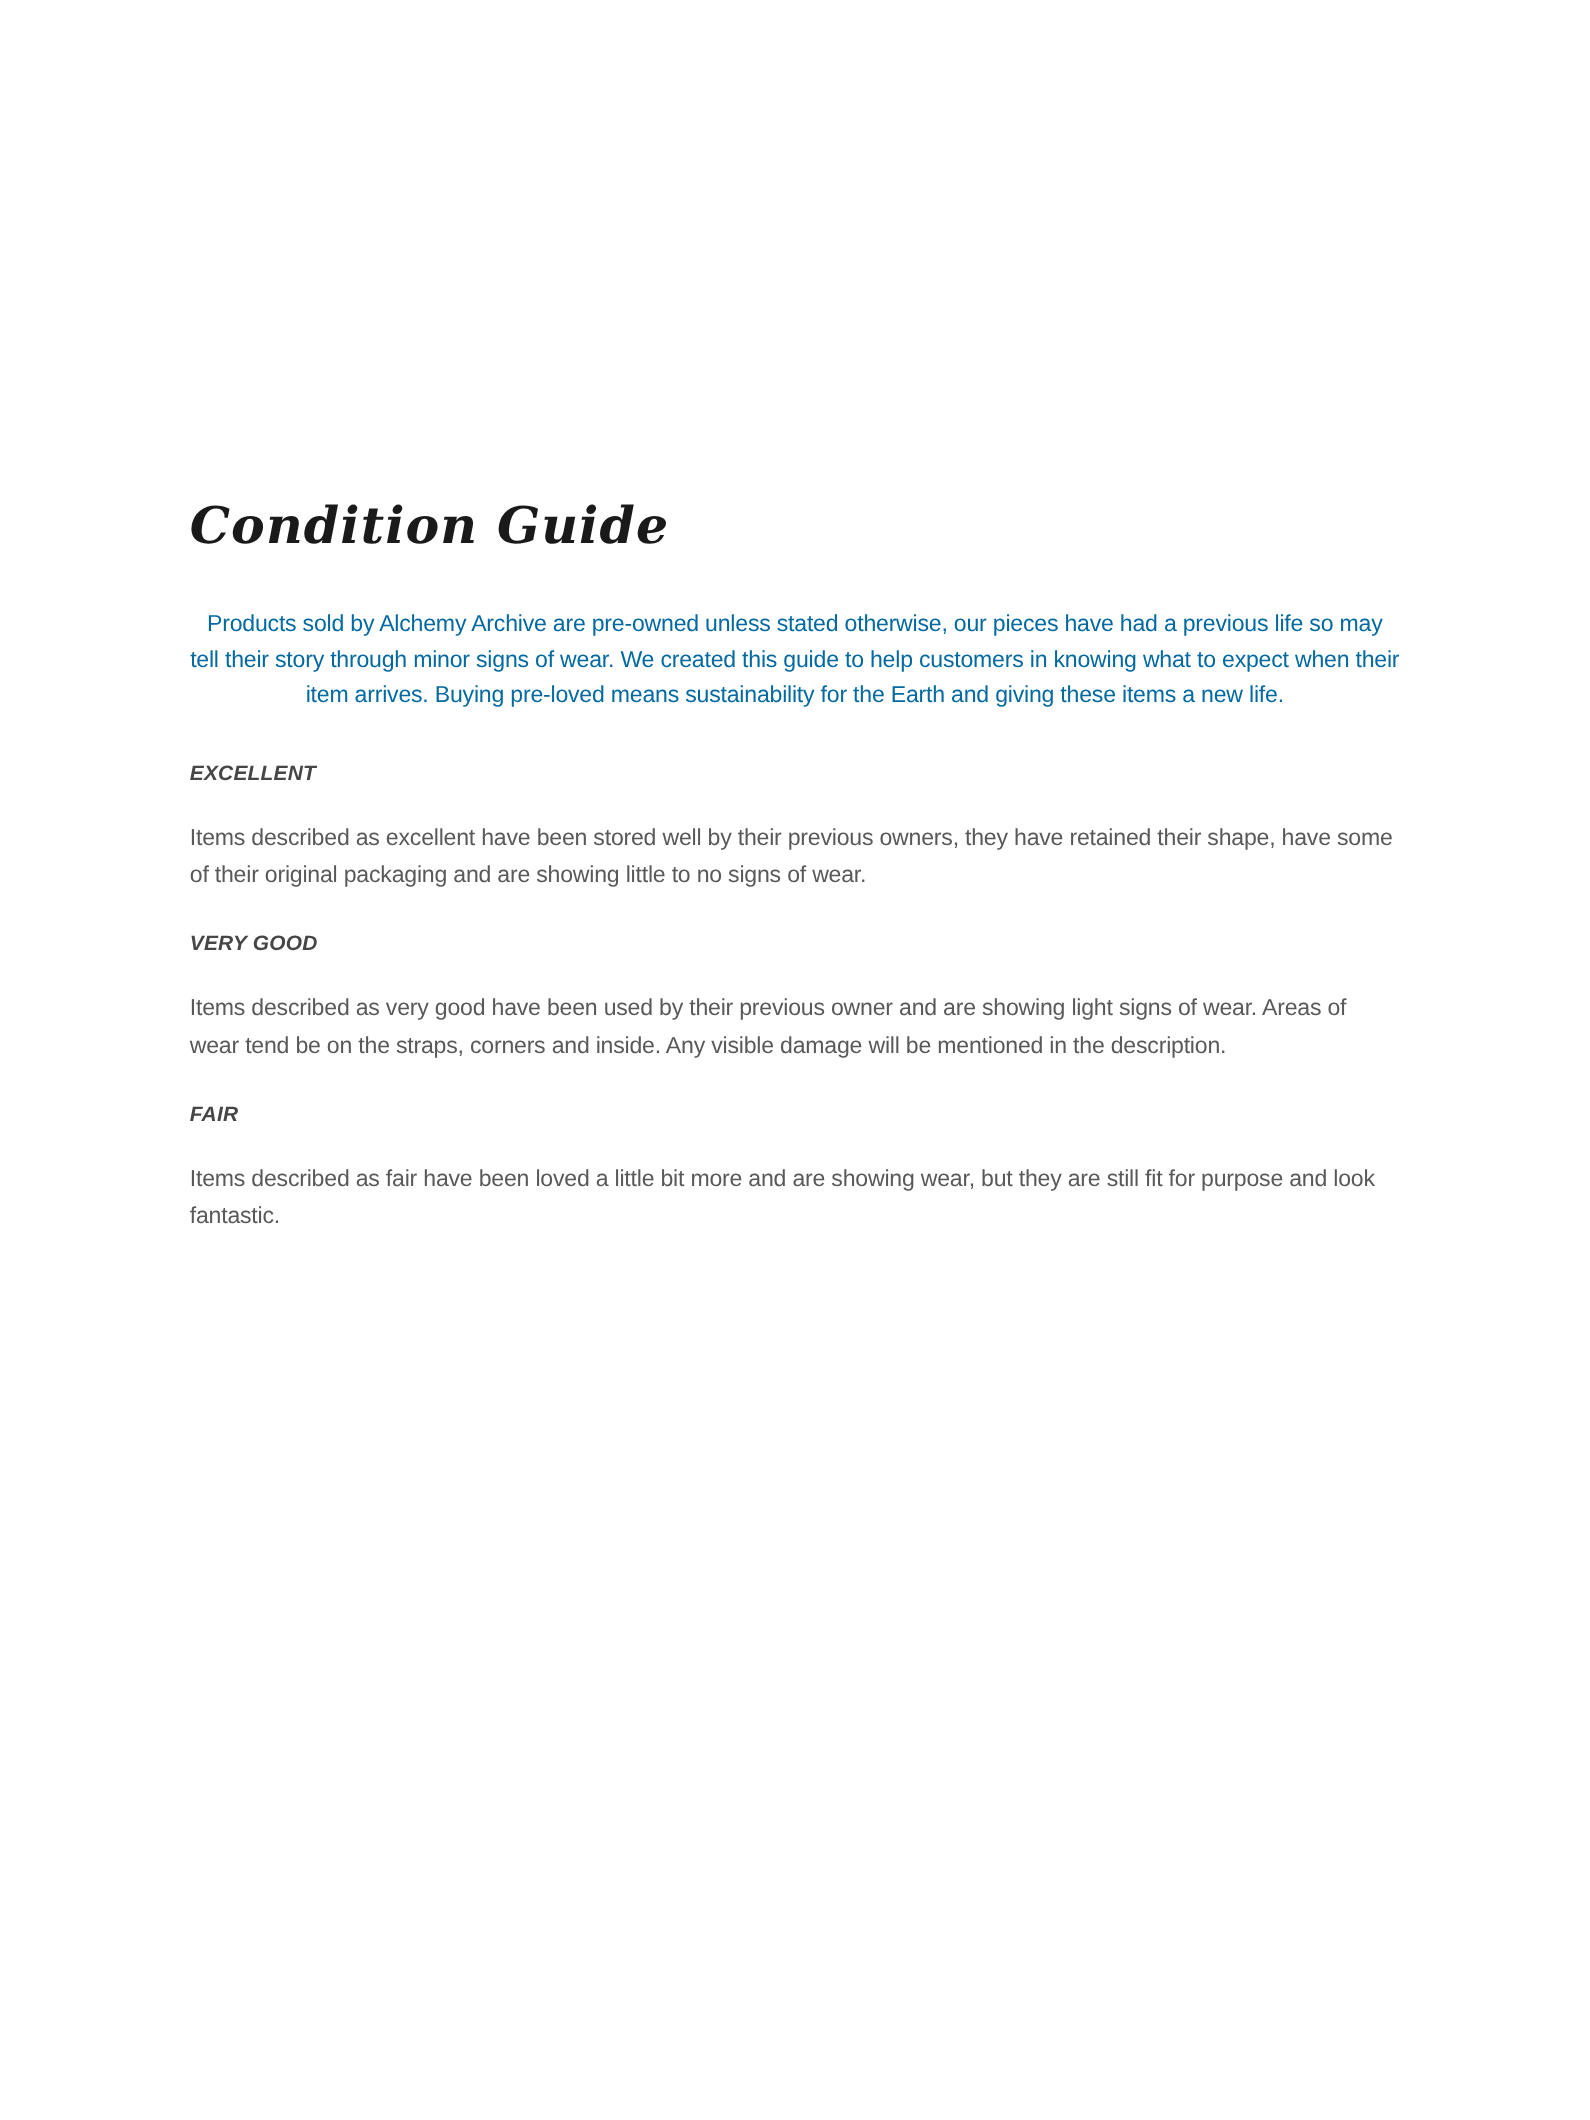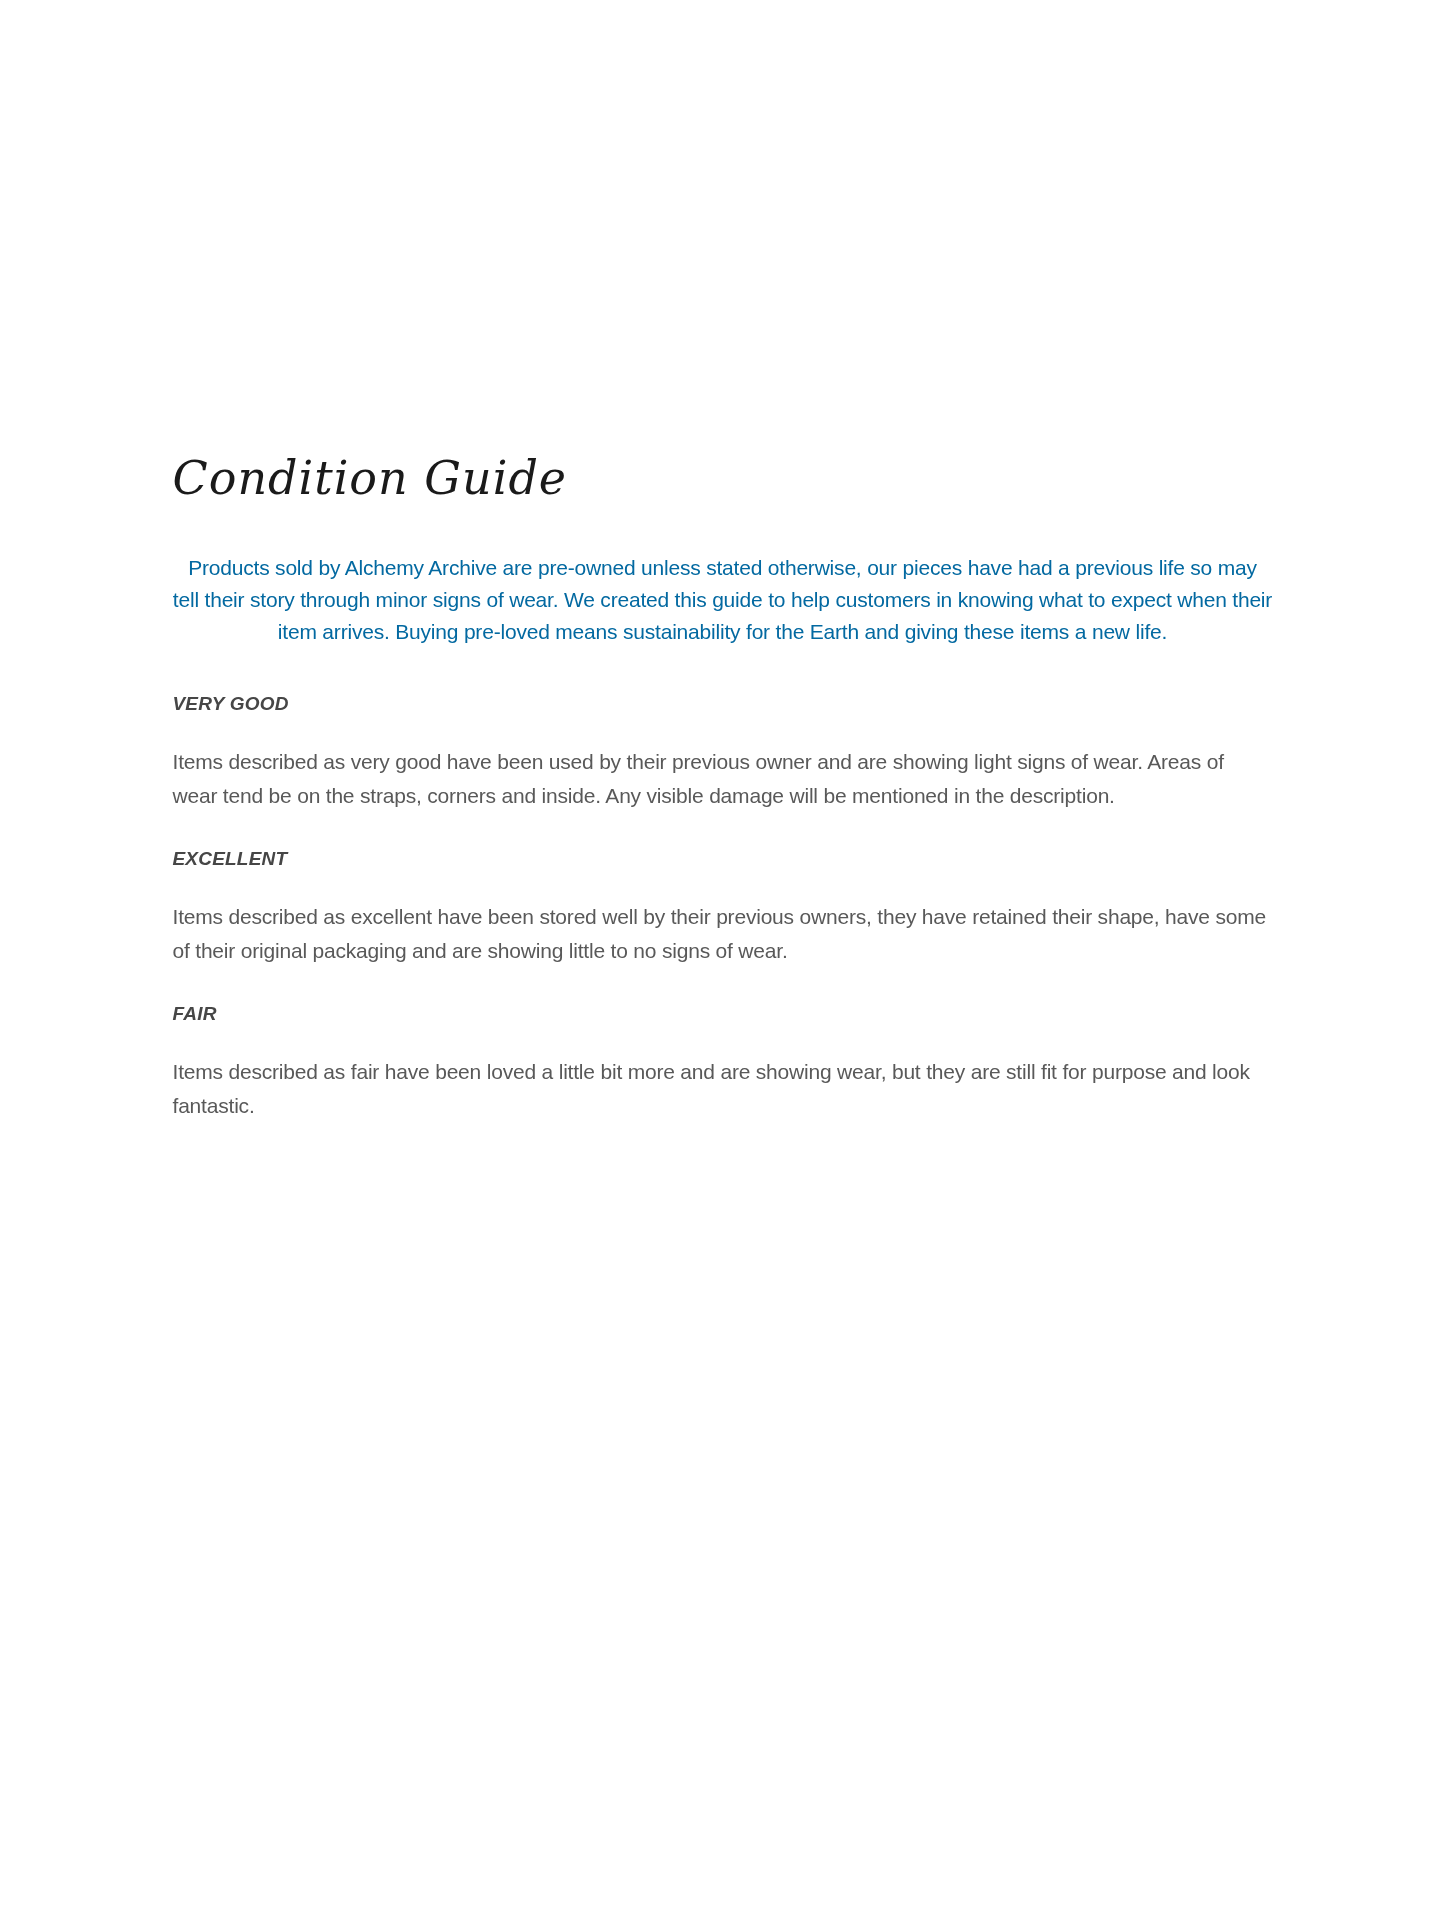--- a/index.html
+++ b/index.html
@@ -11,21 +11,21 @@
     font-family: "Liberation Sans", sans-serif;
   }
   .page {
     width: 1100px;
     margin: 0 auto;
     padding-top: 438px;
   }
   .script-title {
     font-family: "DejaVu Serif", serif;
     font-style: italic;
-    font-weight: 400;
+    font-weight: 700;
     font-size: 46px;
     line-height: 80px;
     letter-spacing: 1px;
     color: #1a1a1a;
   }
   .intro {
     margin-top: 34px;
     margin-bottom: 44px;
     text-align: center;
     font-size: 21px;
@@ -52,27 +52,27 @@
 </head>
 <body>
 
 <main class="page">
 
   <h1 class="script-title">Condition Guide</h1>
 
   <p class="intro">Products sold by Alchemy Archive are pre-owned unless stated otherwise, our pieces have had a previous life so may tell their story through minor signs of wear. We created this guide to help customers in knowing what to expect when their item arrives. Buying pre-loved means sustainability for the Earth and giving these items a new life.</p>
 
   <section class="grade">
-    <h2>VERY GOOD</h2>
-    <p>Items described as very good have been used by their previous owner and are showing light signs of wear. Areas of wear tend be on the straps, corners and inside. Any visible damage will be mentioned in the description.</p>
+    <h2>EXCELLENT</h2>
+    <p>Items described as excellent have been stored well by their previous owners, they have retained their shape, have some of their original packaging and are showing little to no signs of wear.</p>
   </section>
 
   <section class="grade">
-    <h2>EXCELLENT</h2>
-    <p>Items described as excellent have been stored well by their previous owners, they have retained their shape, have some of their original packaging and are showing little to no signs of wear.</p>
+    <h2>VERY GOOD</h2>
+    <p>Items described as very good have been used by their previous owner and are showing light signs of wear. Areas of wear tend be on the straps, corners and inside. Any visible damage will be mentioned in the description.</p>
   </section>
 
   <section class="grade">
   </section>
 
   <section class="grade">
     <h2>FAIR</h2>
     <p>Items described as fair have been loved a little bit more and are showing wear, but they are still fit for purpose and look fantastic.</p>
   </section>
 

